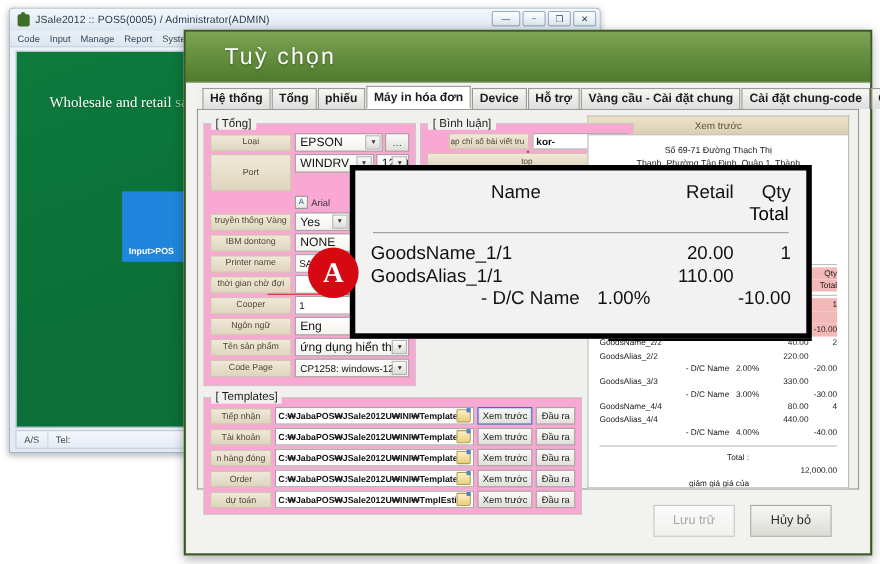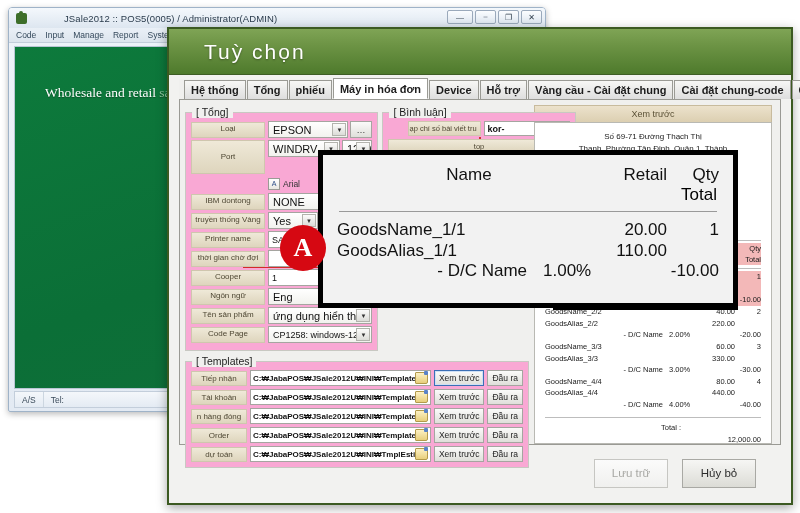--- a/index.html
+++ b/index.html
@@ -33,21 +33,21 @@
   }
   .bg-appicon {
     width: 11px; height: 11px; margin-right: 5px; margin-left: 3px;
     background: #3d6e2a; border-radius: 2px;
     position: relative; flex: none;
   }
   .bg-appicon::after {
     content:""; position:absolute; left:3px; top:-2px; width:4px; height:5px;
     background:#3d6e2a; border-radius: 2px 2px 0 0;
   }
-  .bg-title-text { white-space: nowrap; letter-spacing: .1px; margin-left: 32px; }
+  .bg-title-text { white-space: nowrap; letter-spacing: .1px; }
   .win-btns { position: absolute; right: 3px; top: 2px; display: flex; gap: 2px; }
   .win-btn {
     width: 21px; height: 14px;
     border: 1px solid #9aa9bb; border-radius: 2px;
     background: linear-gradient(#fbfdff,#dfe7f0);
     font-size: 8px; color: #33414f;
     display: flex; align-items: center; justify-content: center;
   }
   .win-btn.wide { width: 26px; }
 
@@ -384,20 +384,25 @@
       <span>Manage</span>
       <span>Report</span>
       <span>System</span>
       <span>Close</span>
     </div>
     <div class="bg-body">
       <div class="bg-slogan">
         <span>Wholesale and retail</span>
         <span class="dim">sales S</span>
       </div>
+      <div class="pos-tile">
+        <div class="bag"></div>
+        <div class="handle"></div>
+        <div class="tile-label">Input&gt;POS</div>
+      </div>
     </div>
     <div class="bg-statusbar">
       <div class="sb-cell">A/S</div>
       <div class="sb-cell">Tel:</div>
     </div>
   </div>
 
   <div class="dialog">
     <div class="dlg-header">
       <div class="dlg-title">Tuỳ  chọn</div>
@@ -452,36 +457,36 @@
                       </div>
                     </div>
                   </div>
 
                   <div class="font-row">
                     <div class="font-ico">A</div>
                     <div class="font-name">Arial</div>
                   </div>
 
                   <div class="frow">
-                    <div class="flabel">IBM dontong</div>
-                    <div class="fctl">
-                      <div class="combo" style="flex:1">
-                        <span>NONE</span>
-                      </div>
-                    </div>
-                  </div>
-
-                  <div class="frow">
                     <div class="flabel">truyền thống Vàng</div>
                     <div class="fctl">
                       <div class="combo" style="width:50px">
                         <span>Yes</span>
                         <span class="arrow">▼</span>
                       </div>
                       <div class="chk"></div>
+                    </div>
+                  </div>
+
+                  <div class="frow">
+                    <div class="flabel">IBM dontong</div>
+                    <div class="fctl">
+                      <div class="combo" style="flex:1">
+                        <span>NONE</span>
+                      </div>
                     </div>
                   </div>
 
                   <div class="frow">
                     <div class="flabel">Printer name</div>
                     <div class="fctl">
                       <div class="textbox" style="flex:1">SAM4S GIANT</div>
                     </div>
                   </div>
 
@@ -678,25 +683,20 @@
               <div class="c-retail">220.00</div>
               <div class="c-qty"></div>
             </div>
             <div class="prev-line">
               <div class="c-name" style="text-align:right;padding-right:4px;">- D/C Name</div>
               <div class="c-retail" style="text-align:left;padding-left:2px;">2.00%</div>
               <div class="c-qty" style="width:48px;">-20.00</div>
             </div>
 
             <div class="prev-line">
-              <div class="c-name">GoodsName_3/3</div>
-              <div class="c-retail">60.00</div>
-              <div class="c-qty">3</div>
-            </div>
-            <div class="prev-line">
               <div class="c-name">GoodsAlias_3/3</div>
               <div class="c-retail">330.00</div>
               <div class="c-qty"></div>
             </div>
             <div class="prev-line">
               <div class="c-name" style="text-align:right;padding-right:4px;">- D/C Name</div>
               <div class="c-retail" style="text-align:left;padding-left:2px;">3.00%</div>
               <div class="c-qty" style="width:48px;">-30.00</div>
             </div>
 

